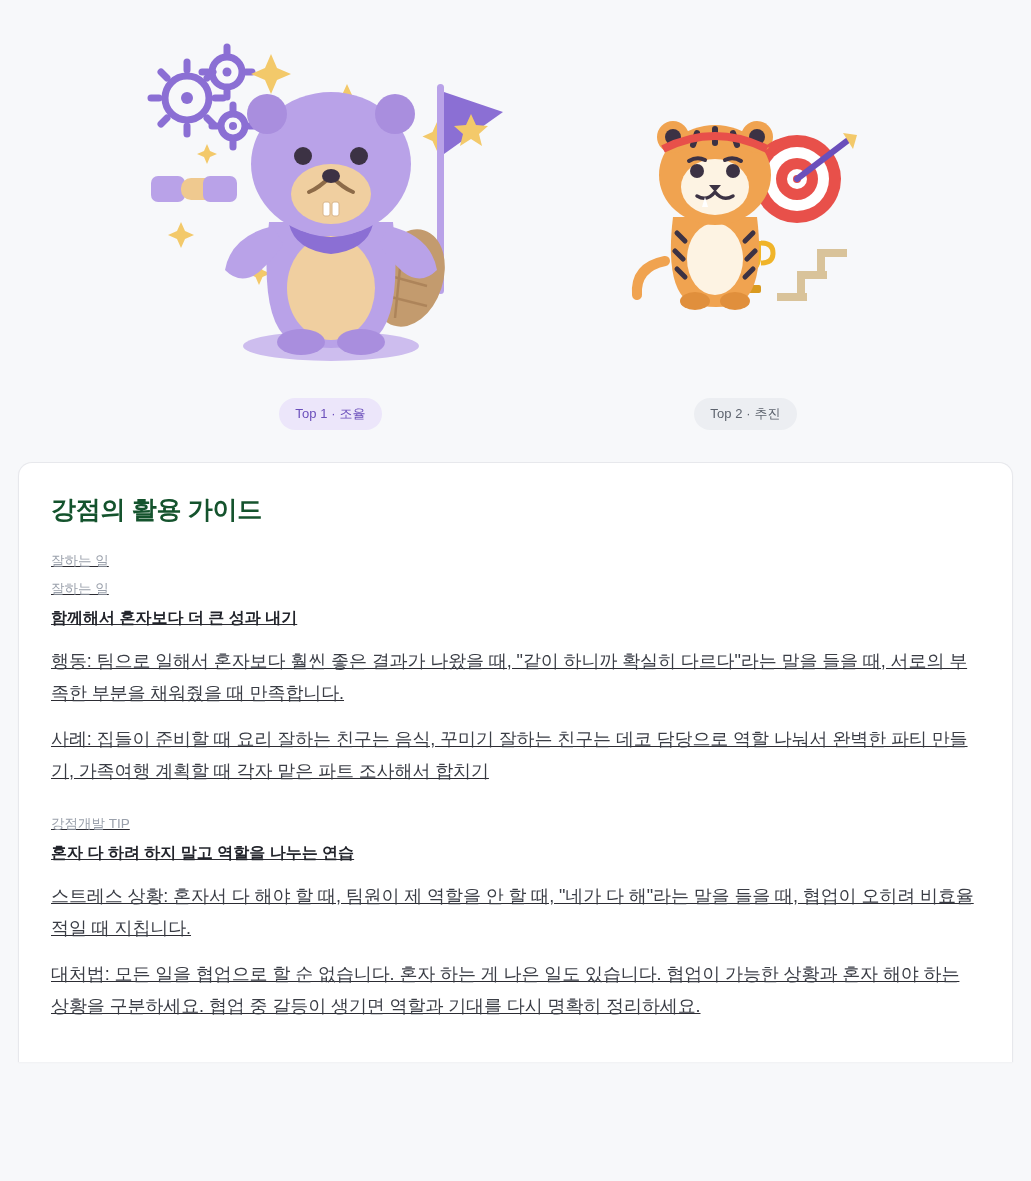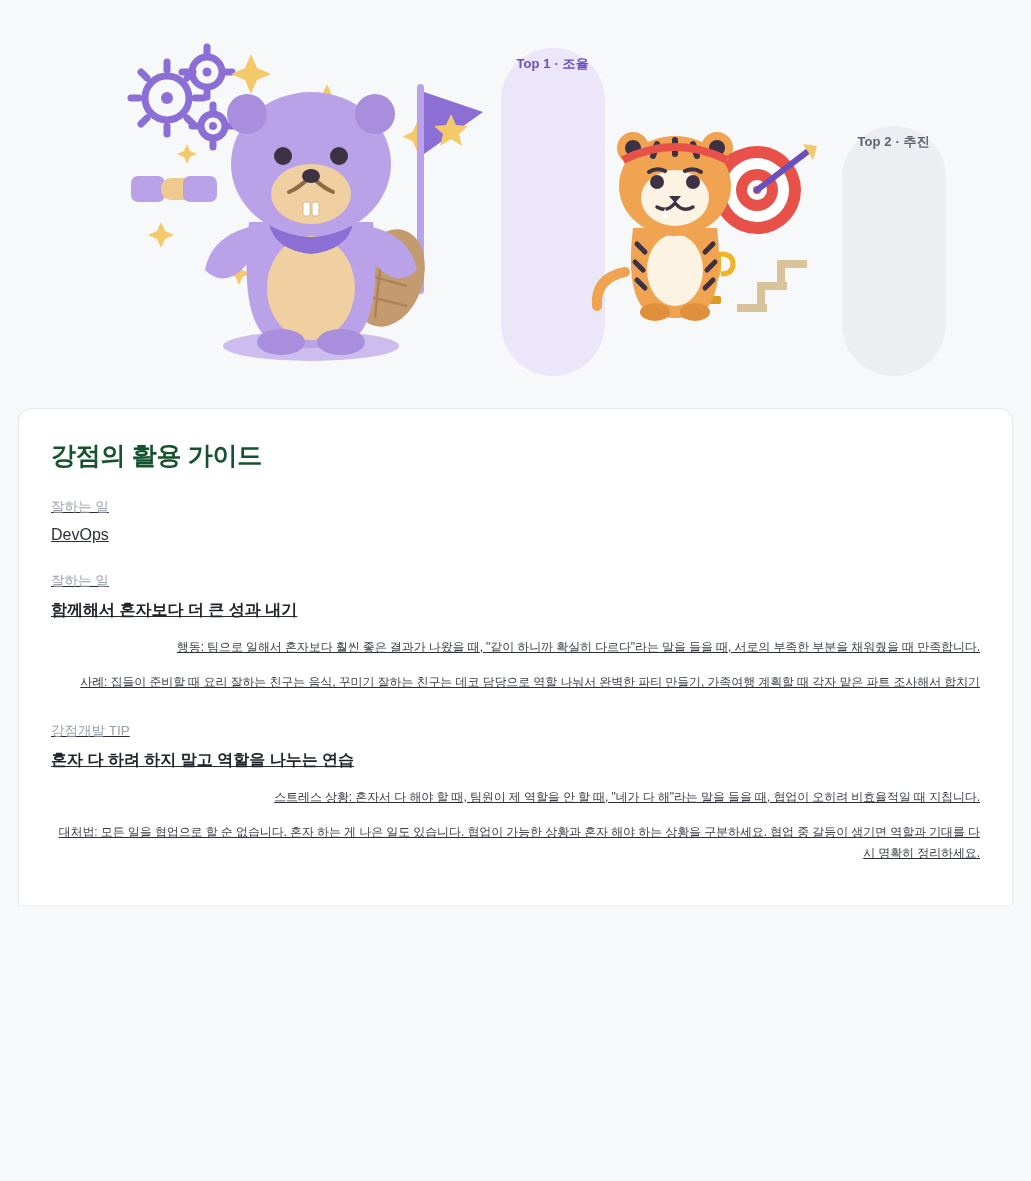--- a/index.html
+++ b/index.html
@@ -21,22 +21,22 @@
   .hero {
     width: 100%;
     padding: 26px 0 0 0;
     display: flex;
     justify-content: center;
     align-items: flex-end;
     gap: 0px;
   }
   .char-block {
     display: flex;
-    flex-direction: row;
-    font-weight: bold;
+    flex-direction: column;
+    align-items: center;
   }
   .char-block.primary { width: 420px; }
   .char-block.secondary { width: 330px; margin-left: 40px; gap: 11px; }
 
   .char-art { position: relative; }
   .char-art.primary { width: 380px; height: 350px; }
   .char-art.secondary { width: 250px; height: 250px; margin-bottom: 22px; }
 
   .badge {
     margin-top: 22px;
@@ -83,26 +83,25 @@
     color: #2c2f36;
     margin: 0 0 28px 0;
   }
   .sec-heading {
     font-size: 16px;
     font-weight: bold;
     color: #22242b;
     margin: 0 0 16px 0;
   }
   .para {
-    font-size: 12px;
+    font-size: 18px;
     line-height: 1.78;
     color: #3a3d45;
     margin: 4px 0 14px 0;
     letter-spacing: -0.1px;
-    text-align: right;
   }
   .gap-lg { height: 14px; }
   .block { margin-bottom: 6px; text-decoration: underline; }
 </style>
 </head>
 <body>
 
 <div class="page">
 
   <div class="hero">
@@ -277,21 +276,20 @@
       </div>
       <div class="badge top2">Top 2 · 추진</div>
     </div>
   </div>
 
   <div class="card">
     <h2 class="card-title">강점의 활용 가이드</h2>
 
     <div class="block">
       <div class="sec-label">잘하는 일</div>
-      <div class="sec-value">DevOps</div>
     </div>
 
     <div class="block">
       <div class="sec-label">잘하는 일</div>
       <div class="sec-heading">함께해서 혼자보다 더 큰 성과 내기</div>
       <p class="para">행동: 팀으로 일해서 혼자보다 훨씬 좋은 결과가 나왔을 때, "같이 하니까 확실히 다르다"라는 말을 들을 때, 서로의 부족한 부분을 채워줬을 때 만족합니다.</p>
       <p class="para">사례: 집들이 준비할 때 요리 잘하는 친구는 음식, 꾸미기 잘하는 친구는 데코 담당으로 역할 나눠서 완벽한 파티 만들기, 가족여행 계획할 때 각자 맡은 파트 조사해서 합치기</p>
     </div>
 
     <div class="gap-lg"></div>

